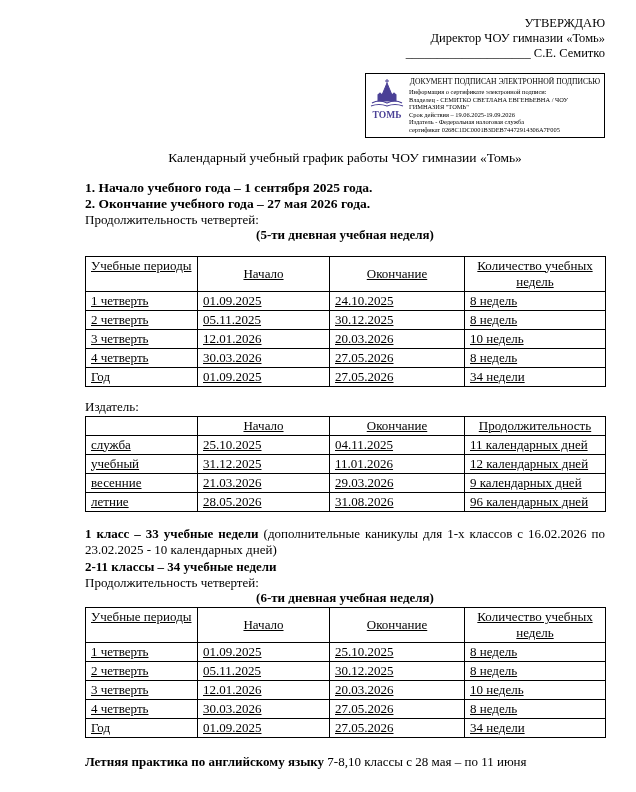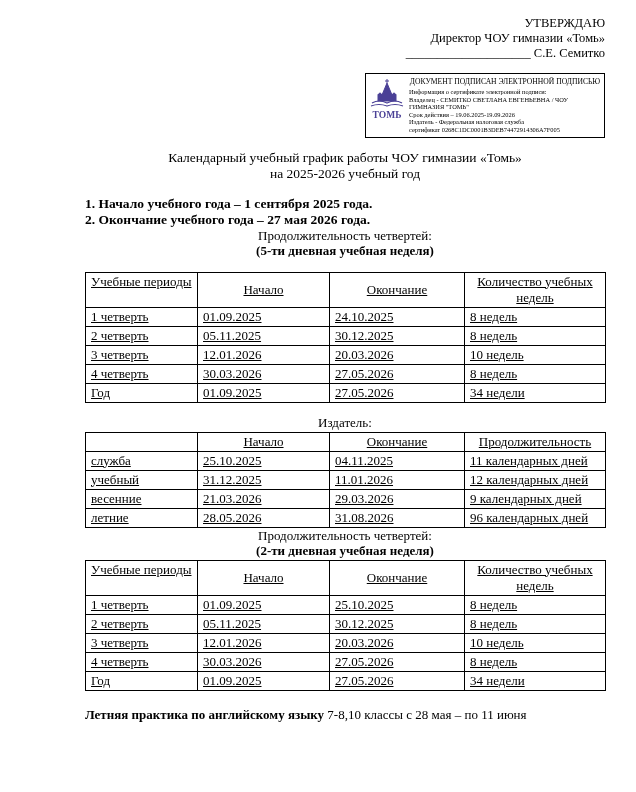--- a/index.html
+++ b/index.html
@@ -22,21 +22,21 @@
   }
   .stamp-logo{width:38px;flex:0 0 38px;display:flex;flex-direction:column;align-items:center;justify-content:flex-start;}
   .stamp-body{flex:1;min-width:0;}
   .stamp-title{font-weight:normal;font-size:7.6px;line-height:9px;text-align:center;margin-bottom:2px;}
   .stamp-line{font-size:6.4px;line-height:7.6px;}
 
   
   .doc-title{margin-top:12px;text-align:center;font-size:13.5px;line-height:16px;}
 
   .numbered{margin-top:14px;font-weight:bold;font-size:13.5px;line-height:16px;}
-  .center-line{text-align:center;line-height:15px;}
+  .center-line{text-align:left;line-height:15px;}
   .center-bold{text-align:center;font-weight:bold;line-height:15px;}
 
   
   table.sched{border-collapse:collapse;width:520px;margin-top:14px;table-layout:fixed;text-decoration:underline;}
   table.sched th,table.sched td{
     border:1px solid #000;padding:1px 5px;vertical-align:top;
     font-size:13px;line-height:16px;text-align:left;overflow:hidden;
   }
   table.sched th{font-weight:normal;text-align:center;vertical-align:middle;}
   table.sched th:first-child{text-align:left;vertical-align:top;}
@@ -79,21 +79,20 @@
       <div class="stamp-line">Информация о сертификате электронной подписи:</div>
       <div class="stamp-line">Владелец - СЕМИТКО СВЕТЛАНА ЕВГЕНЬЕВНА / ЧОУ ГИМНАЗИЯ "ТОМЬ"</div>
       <div class="stamp-line">Срок действия – 19.06.2025-19.09.2026</div>
       <div class="stamp-line">Издатель - Федеральная налоговая служба</div>
       <div class="stamp-line">сертификат 0268C1DC0001B3DEB74472914306A7F005</div>
     </div>
   </div>
 
   <div class="doc-title">
     <div>Календарный учебный график работы ЧОУ гимназии «Томь»</div>
-    <div>на 2025-2026 учебный год</div>
   </div>
 
   <div class="numbered">
     <div>1. Начало учебного года – 1 сентября 2025 года.</div>
     <div>2. Окончание учебного года – 27 мая 2026 года.</div>
   </div>
   <div class="center-line">Продолжительность четвертей:</div>
   <div class="center-bold">(5-ти дневная учебная неделя)</div>
 
   <table class="sched">
@@ -182,22 +181,26 @@
         </tr>
         <tr>
           <td>летние</td>
           <td>28.05.2026</td>
           <td>31.08.2026</td>
           <td>96 календарных дней</td>
         </tr>
       </tbody>
   </table>
 
+  <div class="notes">
+    <p class="justify"><span class="b">1 класс – 33 учебные недели </span><span>(дополнительные каникулы для 1-х классов с 16.02.2026 по 23.02.2025 - 10 календарных дней)</span></p>
+    <p class="b">2-11 классы – 34 учебные недели</p>
+  </div>
   <div class="center-line">Продолжительность четвертей:</div>
-  <div class="center-bold">(2-ти дневная учебная неделя)</div>
+  <div class="center-bold">(6-ти дневная учебная неделя)</div>
 
   <table class="sched" style="margin-top:2px;">
     <colgroup>
         <col style="width:112px">
         <col style="width:132px">
         <col style="width:135px">
         <col style="width:141px">
       </colgroup>
     <thead>
         <tr>

